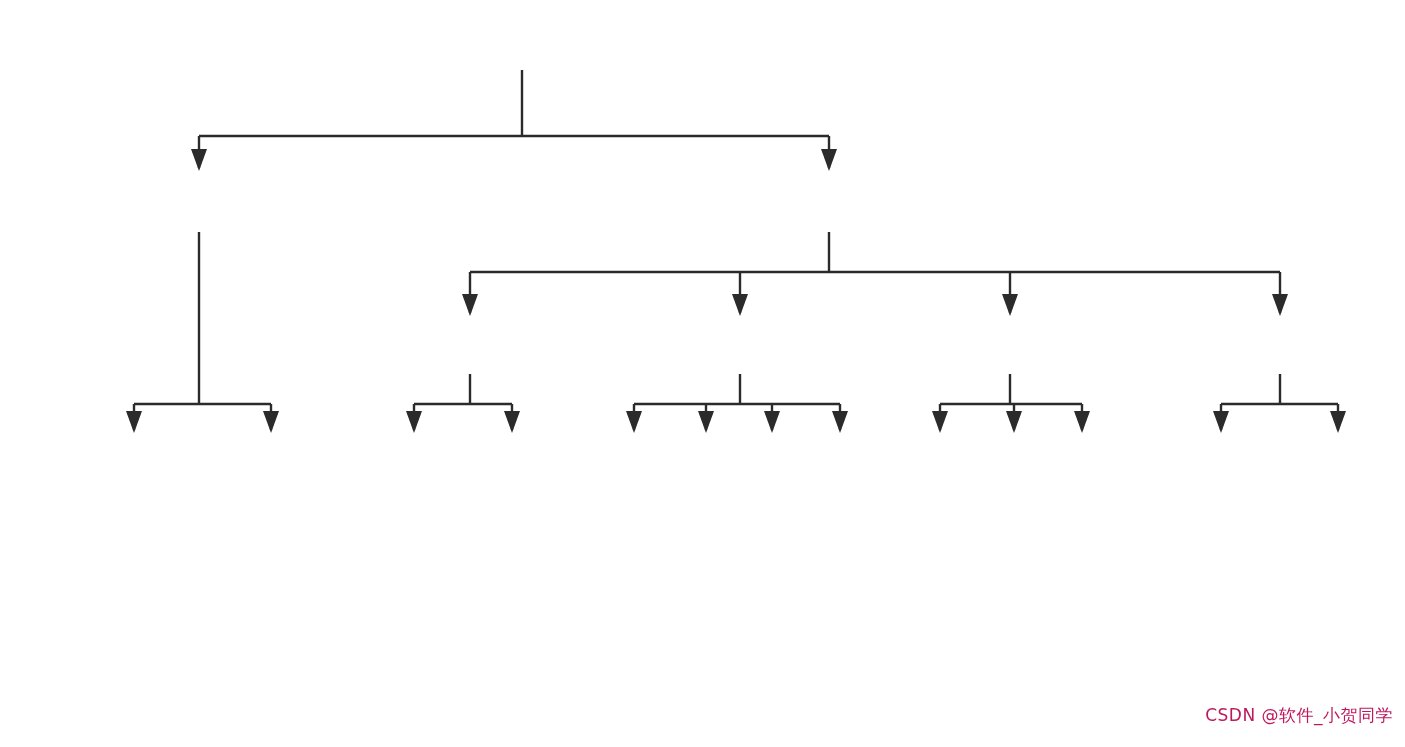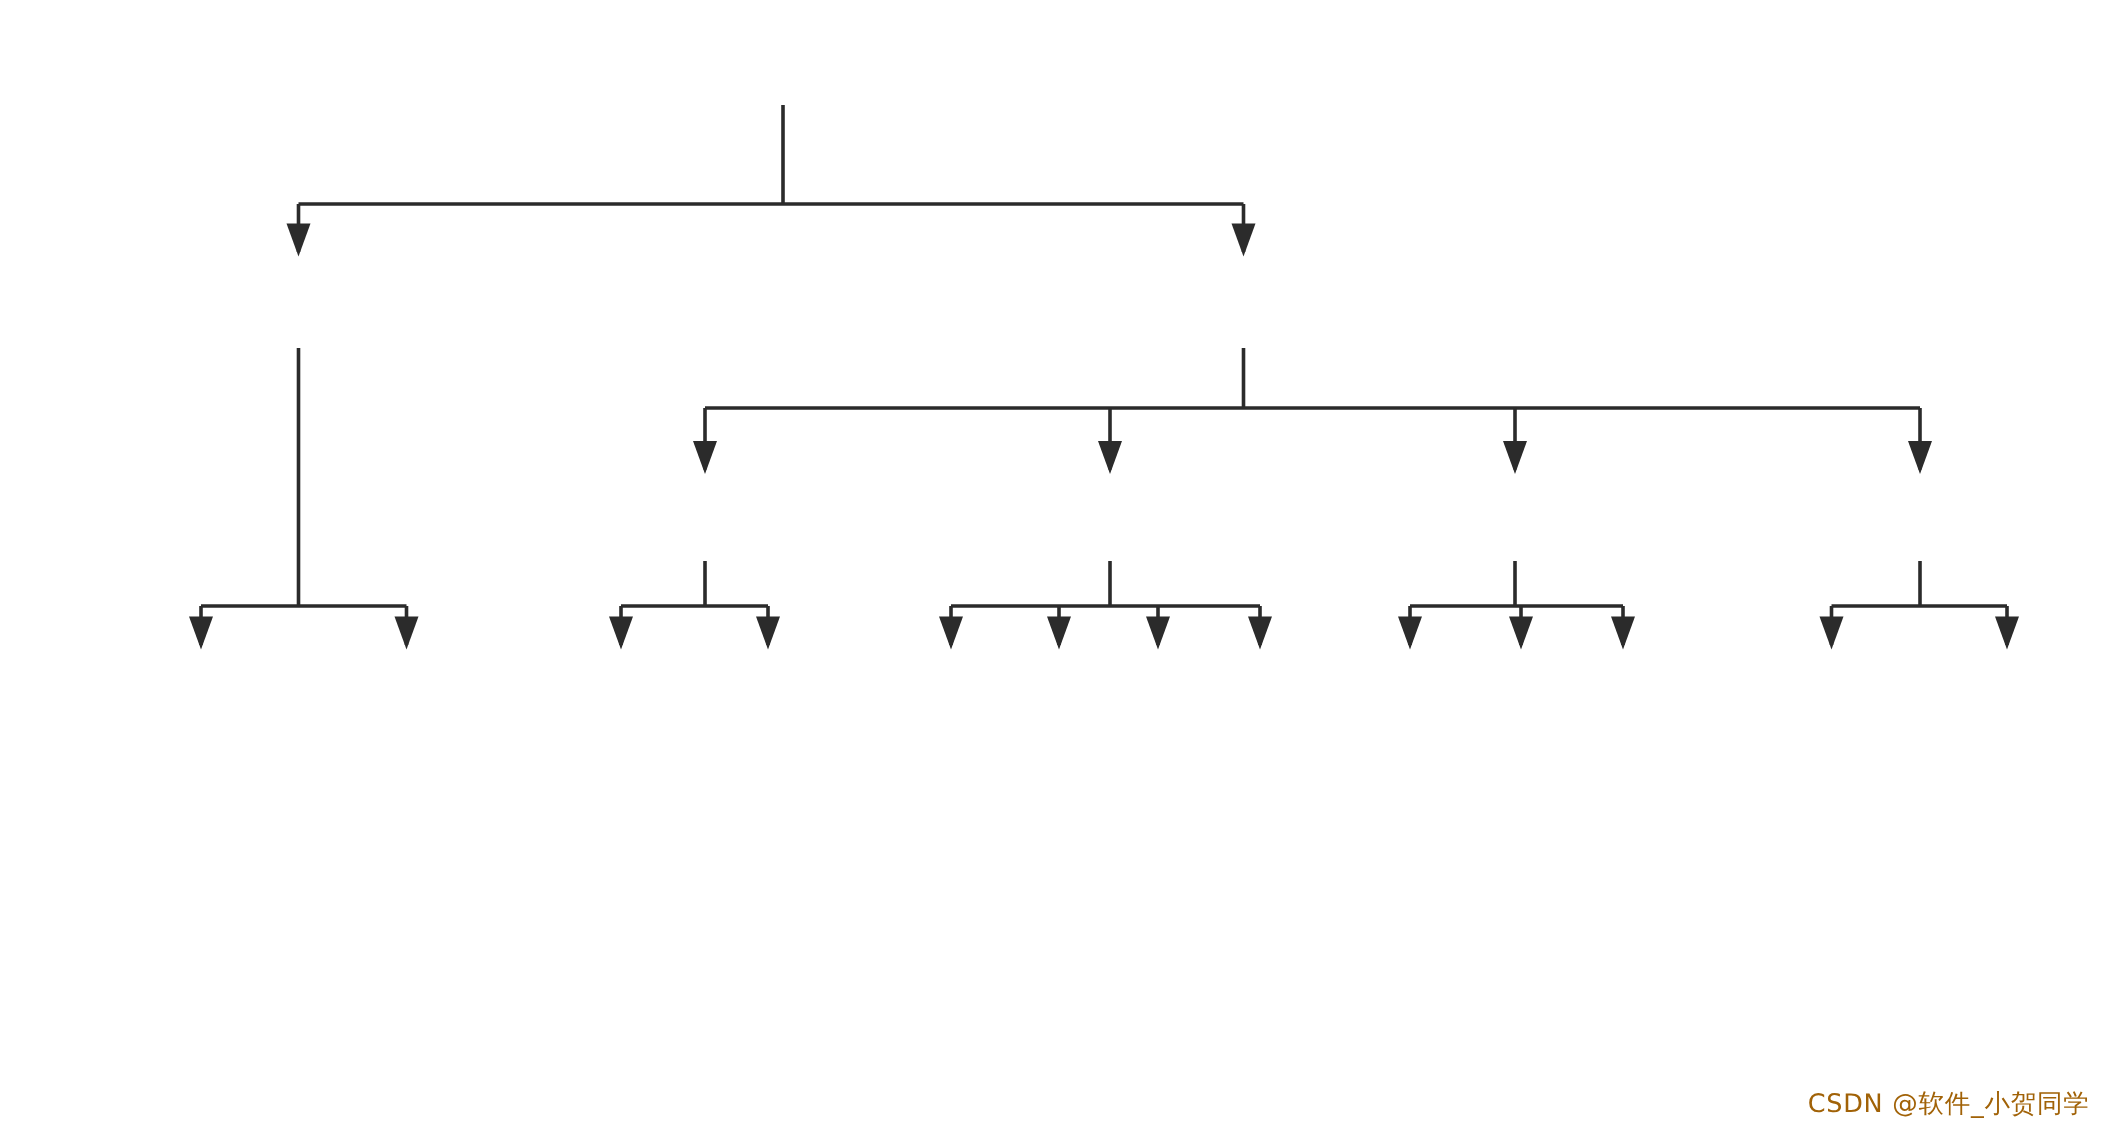--- a/index.html
+++ b/index.html
@@ -32,24 +32,24 @@
     fill: none;
     stroke-linecap: butt;
   }
   .edge-arrow {
     fill: #2b2b2b;
     stroke: none;
   }
   .watermark {
     position: absolute;
     right: 12px;
-    bottom: 0;
+    bottom: 20px;
     font-family: "DejaVu Sans", "Liberation Sans", sans-serif;
     font-size: 17px;
-    color: #a16207;
+    color: #be185d;
     letter-spacing: 0.5px;
     white-space: nowrap;
     pointer-events: none;
   }
 </style>
 </head>
 <body>
 
 <div id="diagram-root">
   <svg class="tree-svg" viewBox="0 0 1405 747" xmlns="http://www.w3.org/2000/svg">

